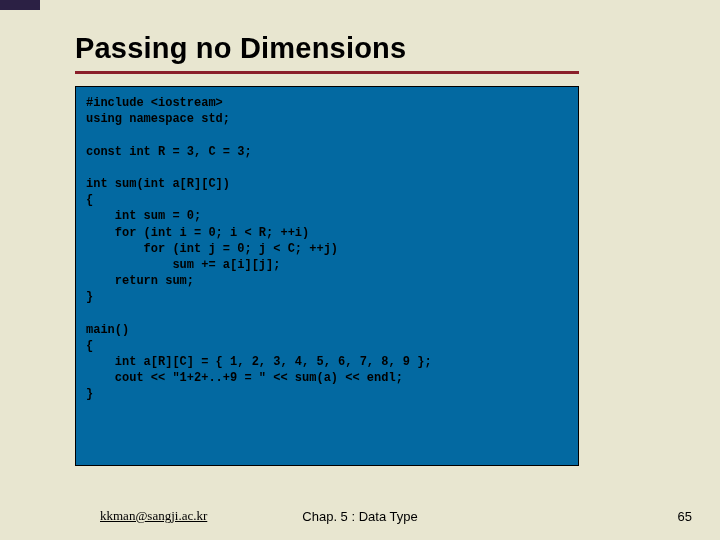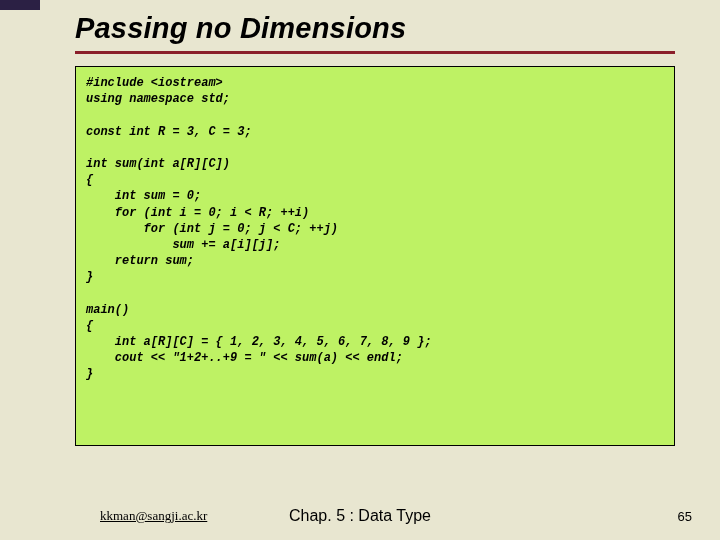--- a/index.html
+++ b/index.html
@@ -7,35 +7,34 @@
     width: 720px;
     height: 540px;
     background: #e8e6d0;
     font-family: Arial, sans-serif;
     position: relative;
     overflow: hidden;
   }
   .slide {
     position: absolute;
     left: 75px;
-    top: 12px;
-    width: 600px;
-    font-style: italic;
+    top: 32px;
+    width: 504px;
   }
   .title {
     font-size: 29px;
     font-family: Arial, Helvetica, sans-serif;
     color: #000;
     padding-bottom: 6px;
     border-bottom: 3px solid #8a1f2a;
     margin-bottom: 12px;
     letter-spacing: 0.2px;
   }
   .codebox {
-    background: #bef264;
+    background: #0369a1;
     border: 1px solid #000;
     padding: 8px 10px;
     font-family: "Courier New", Courier, monospace;
     font-size: 12px;
     font-weight: bold;
     line-height: 1.35;
     white-space: pre;
     color: #000;
     min-height: 380px;
   }
@@ -55,21 +54,21 @@
   .footer-left {
     font-family: "Times New Roman", serif;
     text-decoration: underline;
     font-size: 13px;
   }
   .footer-center {
     position: absolute;
     left: 50%;
     transform: translateX(-50%);
     font-family: Arial, sans-serif;
-    font-size: 16px;
+    font-size: 13px;
   }
   .footer-right {
     font-family: Arial, sans-serif;
     font-size: 13px;
   }
   .top-dark {
     position: absolute;
     top: 0; left: 0;
     width: 40px; height: 10px;
     background: #2b2044;

